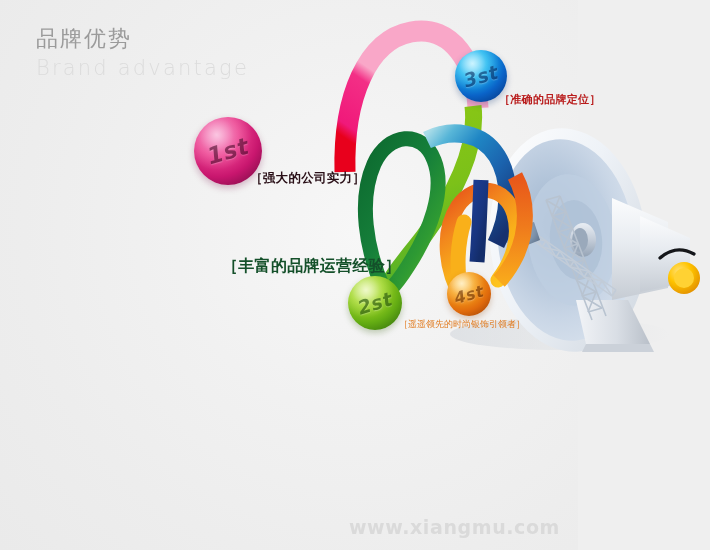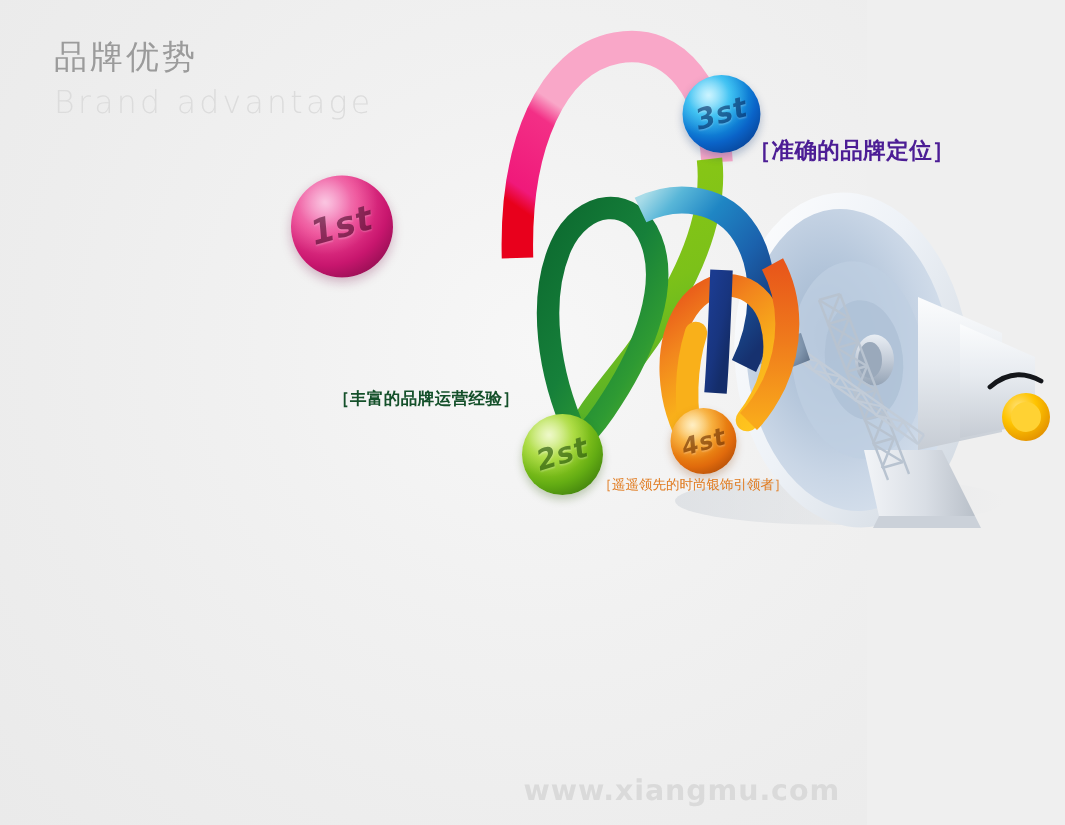--- a/index.html
+++ b/index.html
@@ -73,22 +73,22 @@
   }
   #sphere4 .num{font-size:16px;transform:rotate(-16deg);color:#6d3205;opacity:.62;}
 
   
   .caption{
     position:absolute;white-space:nowrap;
     font-size:12px;line-height:14px;font-weight:700;
     letter-spacing:.3px;user-select:none;
   }
   #cap1{left:250px;top:171px;color:#2a1018;font-size:12.5px;}
-  #cap2{left:222px;top:259px;color:#14502a;font-size:11px;}
-  #cap3{left:499px;top:93px;color:#4c1d95;font-size:15px;}
+  #cap2{left:222px;top:259px;color:#14502a;font-size:16px;}
+  #cap3{left:499px;top:93px;color:#b91c1c;font-size:11px;}
   #cap4{left:399px;top:317px;color:#e07a1e;font-size:9px;font-weight:400;letter-spacing:0;}
 
   
   .footer{
     position:absolute;right:18px;bottom:12px;
     font-size:19px;font-weight:700;color:#dadada;letter-spacing:.6px;user-select:none;
   }
 </style>
 </head>
 <body>
@@ -267,19 +267,20 @@
   <div class="sphere" id="sphere3">
     <div class="gloss"></div>
     <div class="num">3st</div>
   </div>
 
   <div class="sphere" id="sphere4">
     <div class="gloss"></div>
     <div class="num">4st</div>
   </div>
 
+  <div class="caption" id="cap1">［强大的公司实力］</div>
   <div class="caption" id="cap2">［丰富的品牌运营经验］</div>
   <div class="caption" id="cap3">［准确的品牌定位］</div>
   <div class="caption" id="cap4">［遥遥领先的时尚银饰引领者］</div>
 
   <div class="footer">www.xiangmu.com</div>
 
 </div>
 
 </body></html>

